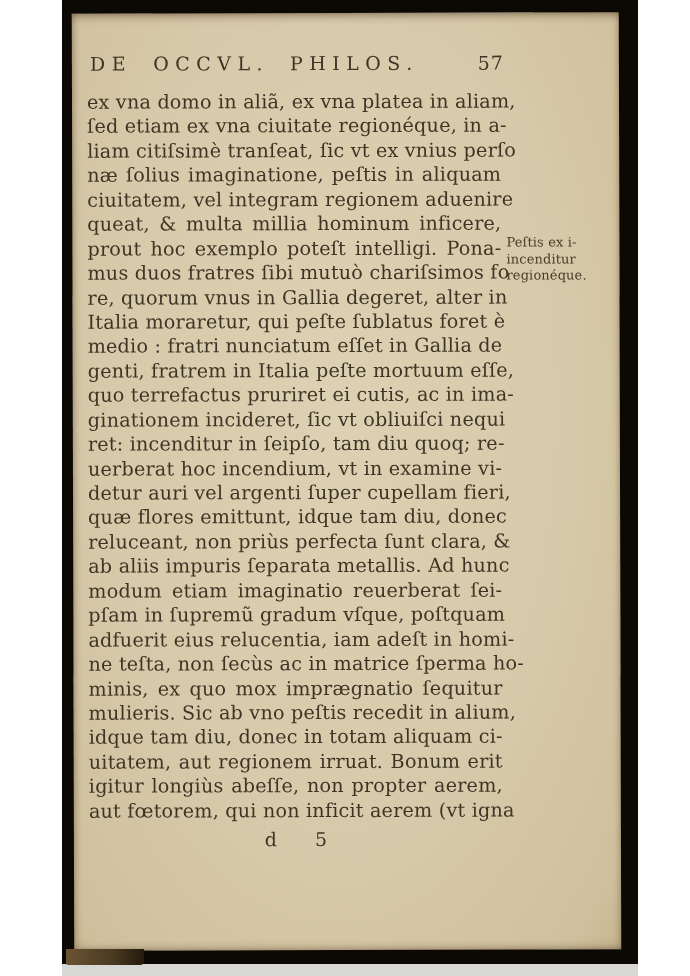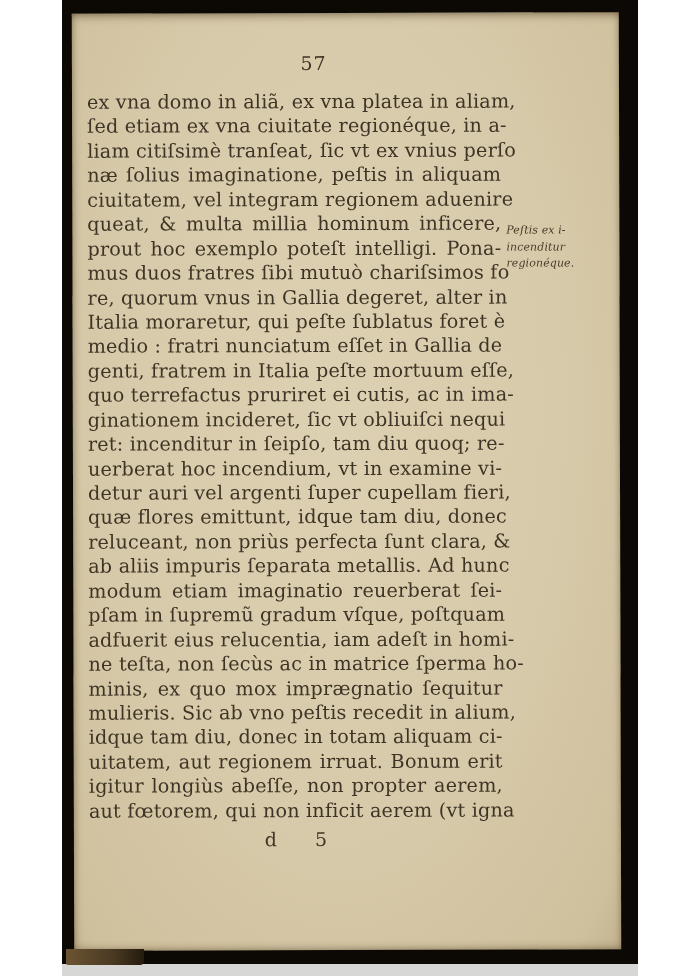--- a/index.html
+++ b/index.html
@@ -42,39 +42,40 @@
   .bodyblock{
     position:absolute;left:15px;top:77px;width:414px;
     font-size:19.2px;line-height:24.45px;
     letter-spacing:.01em;
   }
   .bodyblock .line{
     text-align:justify;text-align-last:justify;
     white-space:nowrap;height:24.45px;overflow:visible;
   }
   .marginnote{
-    position:absolute;left:434px;top:210px;width:100px;
-    font-style:italic;font-size:11px;line-height:16.5px;
+    position:absolute;left:434px;top:222px;width:100px;
+    font-size:13px;line-height:16.5px;
     color:#473b28;letter-spacing:.01em;
   }
   .signature{
     position:absolute;left:15px;top:815px;width:414px;
     display:flex;justify-content:center;gap:38px;
     font-size:19px;
   }
 </style>
 </head>
 <body>
 
 <div class="backdrop"></div>
 <div class="bottom-strip"></div>
 
 <div class="paper">
 
   <div class="runhead">
+    <span class="title">DE OCCVL. PHILOS.</span>
     <span class="folio">57</span>
   </div>
 
   <div class="bodyblock">
       <div class="line">ex vna domo in aliã, ex vna platea in aliam,</div>
       <div class="line">ſed etiam ex vna ciuitate regionéque, in a-</div>
       <div class="line">liam citiſsimè tranſeat, ſic vt ex vnius perſo</div>
       <div class="line">næ ſolius imaginatione, peſtis in aliquam</div>
       <div class="line">ciuitatem, vel integram regionem aduenire</div>
       <div class="line">queat, &amp; multa millia hominum inficere,</div>

